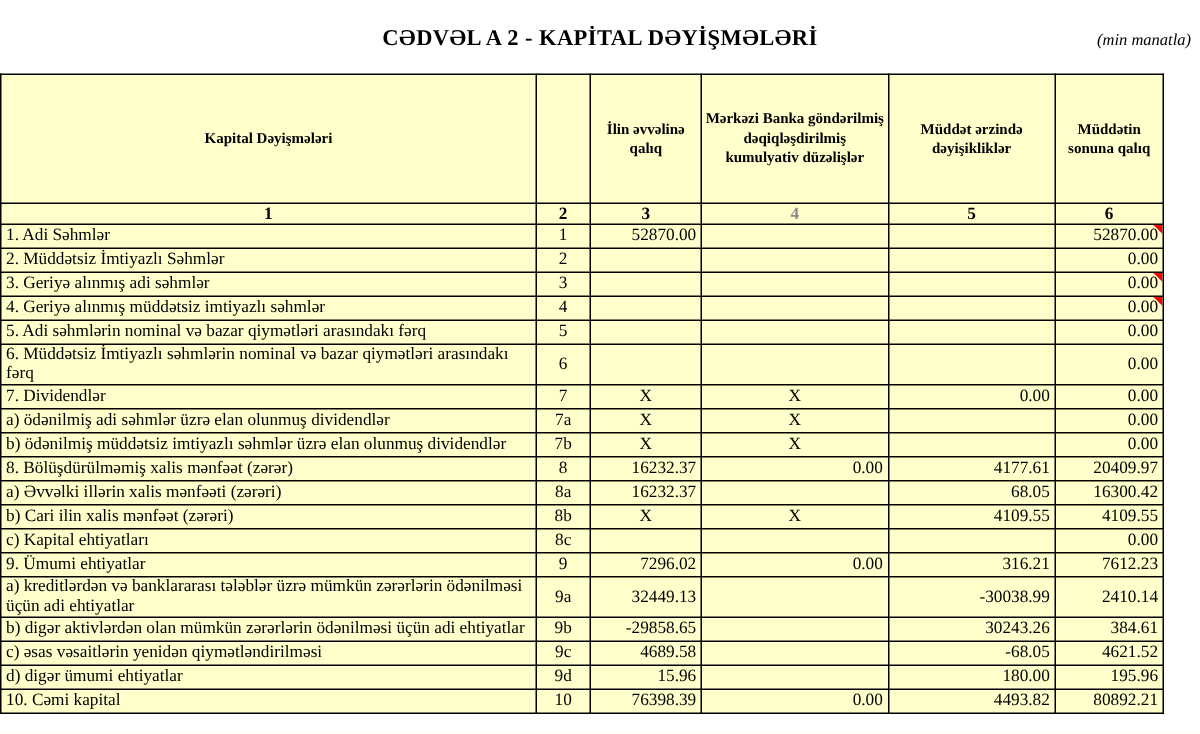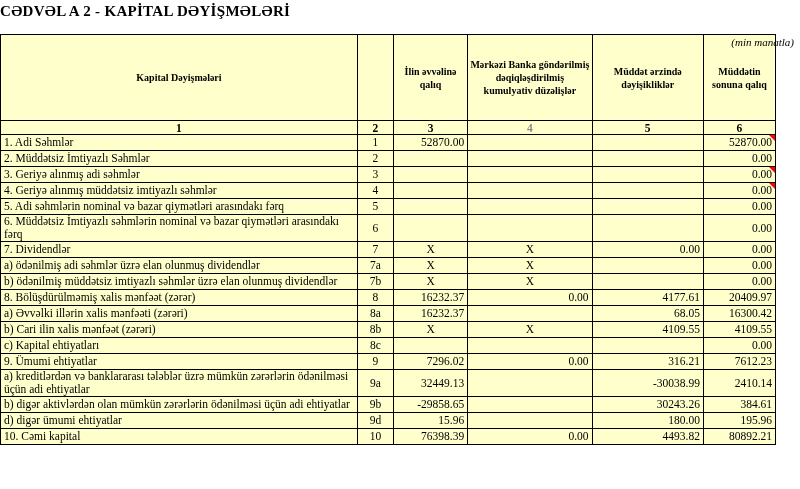--- a/index.html
+++ b/index.html
@@ -4,25 +4,25 @@
 <style>
   * { box-sizing: border-box; }
   html, body { margin: 0; padding: 0; background: #ffffff; }
   .page {
     width: 800px; height: 489px; position: relative; overflow: hidden;
     background: #ffffff;
     font-family: "Liberation Serif", serif;
     color: #000;
   }
   .title {
-    font-weight: 700; font-size: 15px;
-    padding-top: 3px; letter-spacing: .3px;
+    text-align: center; font-weight: 700; font-size: 15px;
+    padding-top: 18px; letter-spacing: .3px;
   }
   .unit-note {
-    position: absolute; top: 36px; right: 6px;
+    position: absolute; top: 21px; right: 6px;
     font-style: italic; font-size: 11px;
   }
   table.capital {
     border-collapse: collapse; table-layout: fixed;
     width: 776px; margin-top: 14px;
     background: var(--cell-bg, #FFFFCC);
   }
   th, td { border: 1px solid var(--border, #000); overflow: hidden; }
   thead tr.main th {
     font-size: 10px; font-weight: 700; text-align: center;
@@ -199,20 +199,28 @@
         </tr>
         <tr>
           <td class="lbl ind">b) digər aktivlərdən olan mümkün zərərlərin ödənilməsi üçün adi ehtiyatlar</td>
           <td class="code">9b</td>
           <td class="num">-29858.65</td>
           <td class="num"></td>
           <td class="num">30243.26</td>
           <td class="num">384.61</td>
         </tr>
         <tr>
+          <td class="lbl ind">c) əsas vəsaitlərin yenidən qiymətləndirilməsi</td>
+          <td class="code">9c</td>
+          <td class="num">4689.58</td>
+          <td class="num"></td>
+          <td class="num">-68.05</td>
+          <td class="num">4621.52</td>
+        </tr>
+        <tr>
           <td class="lbl ind">d) digər ümumi ehtiyatlar</td>
           <td class="code">9d</td>
           <td class="num">15.96</td>
           <td class="num"></td>
           <td class="num">180.00</td>
           <td class="num">195.96</td>
         </tr>
         <tr>
           <td class="lbl">10. Cəmi kapital</td>
           <td class="code">10</td>

